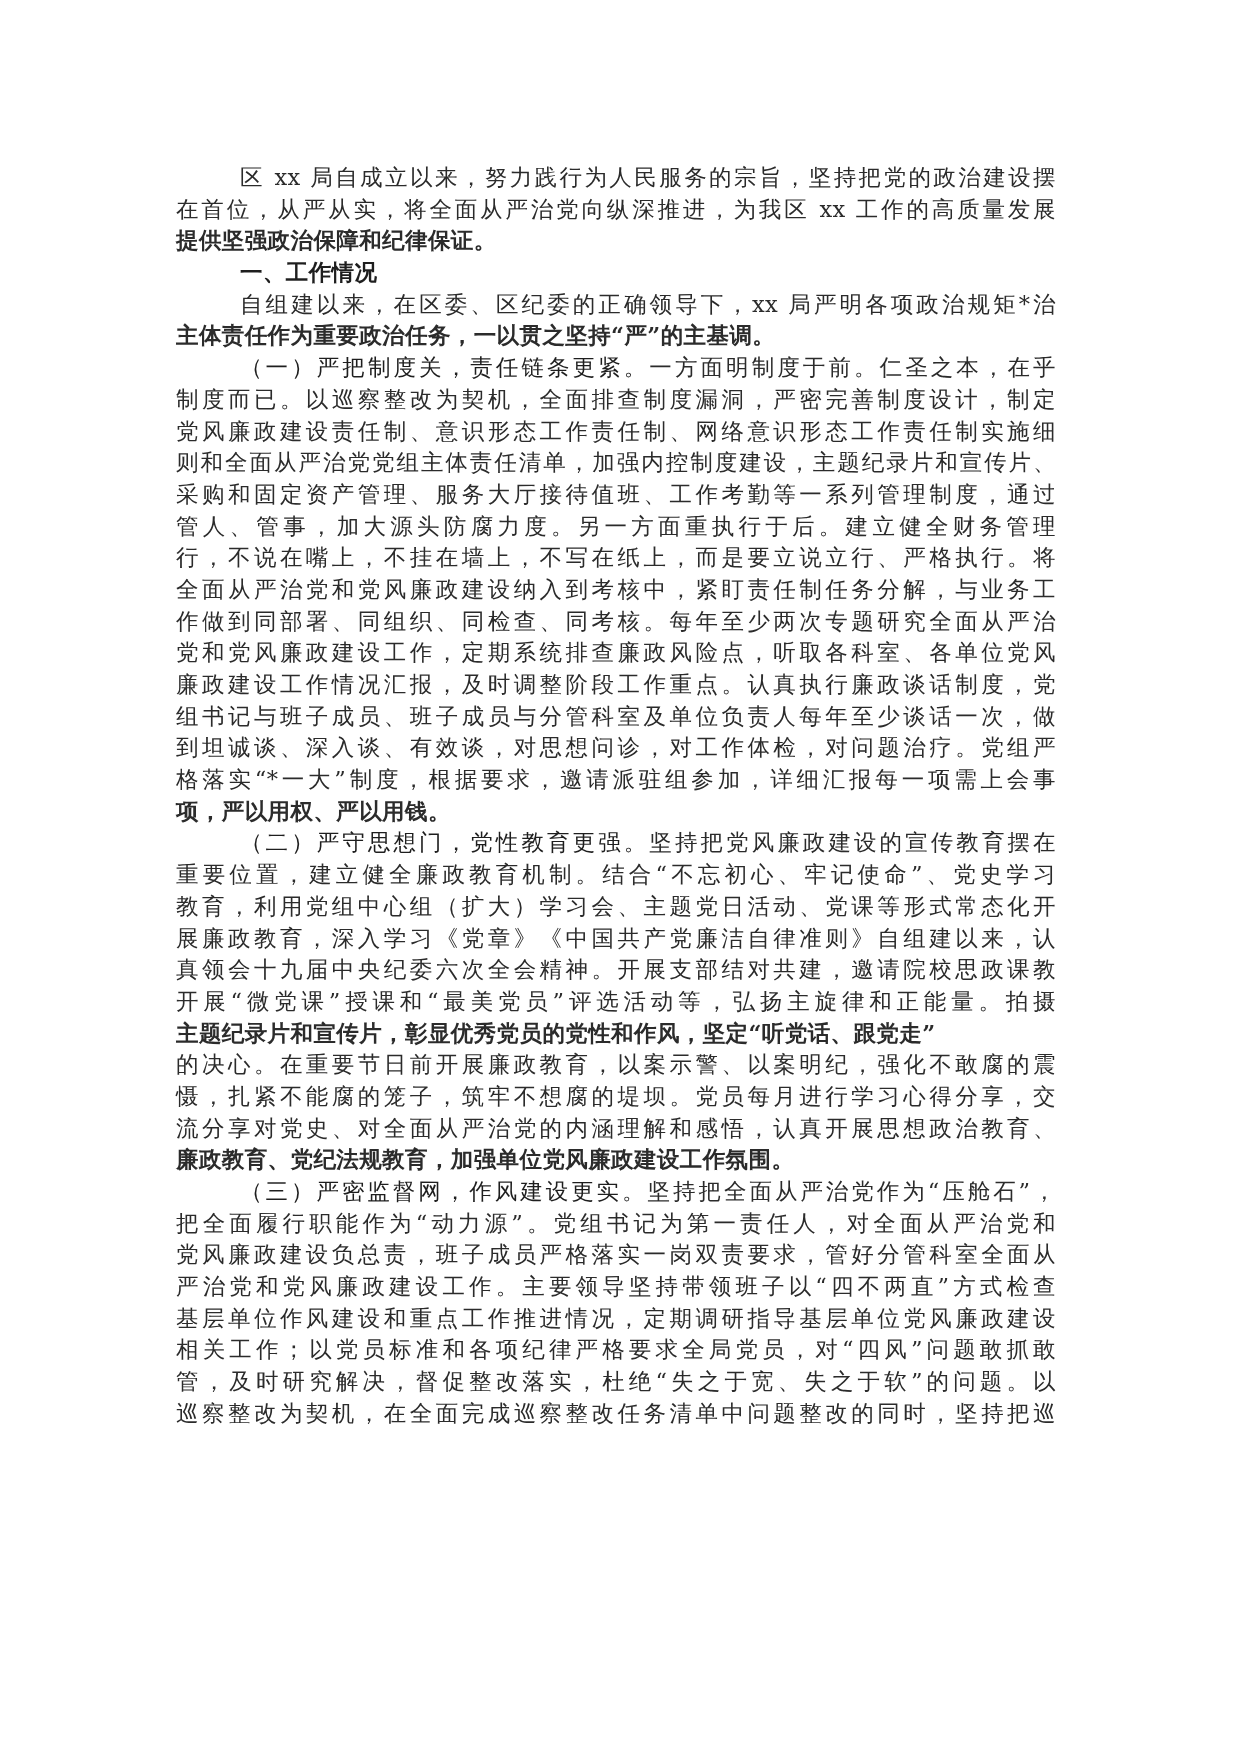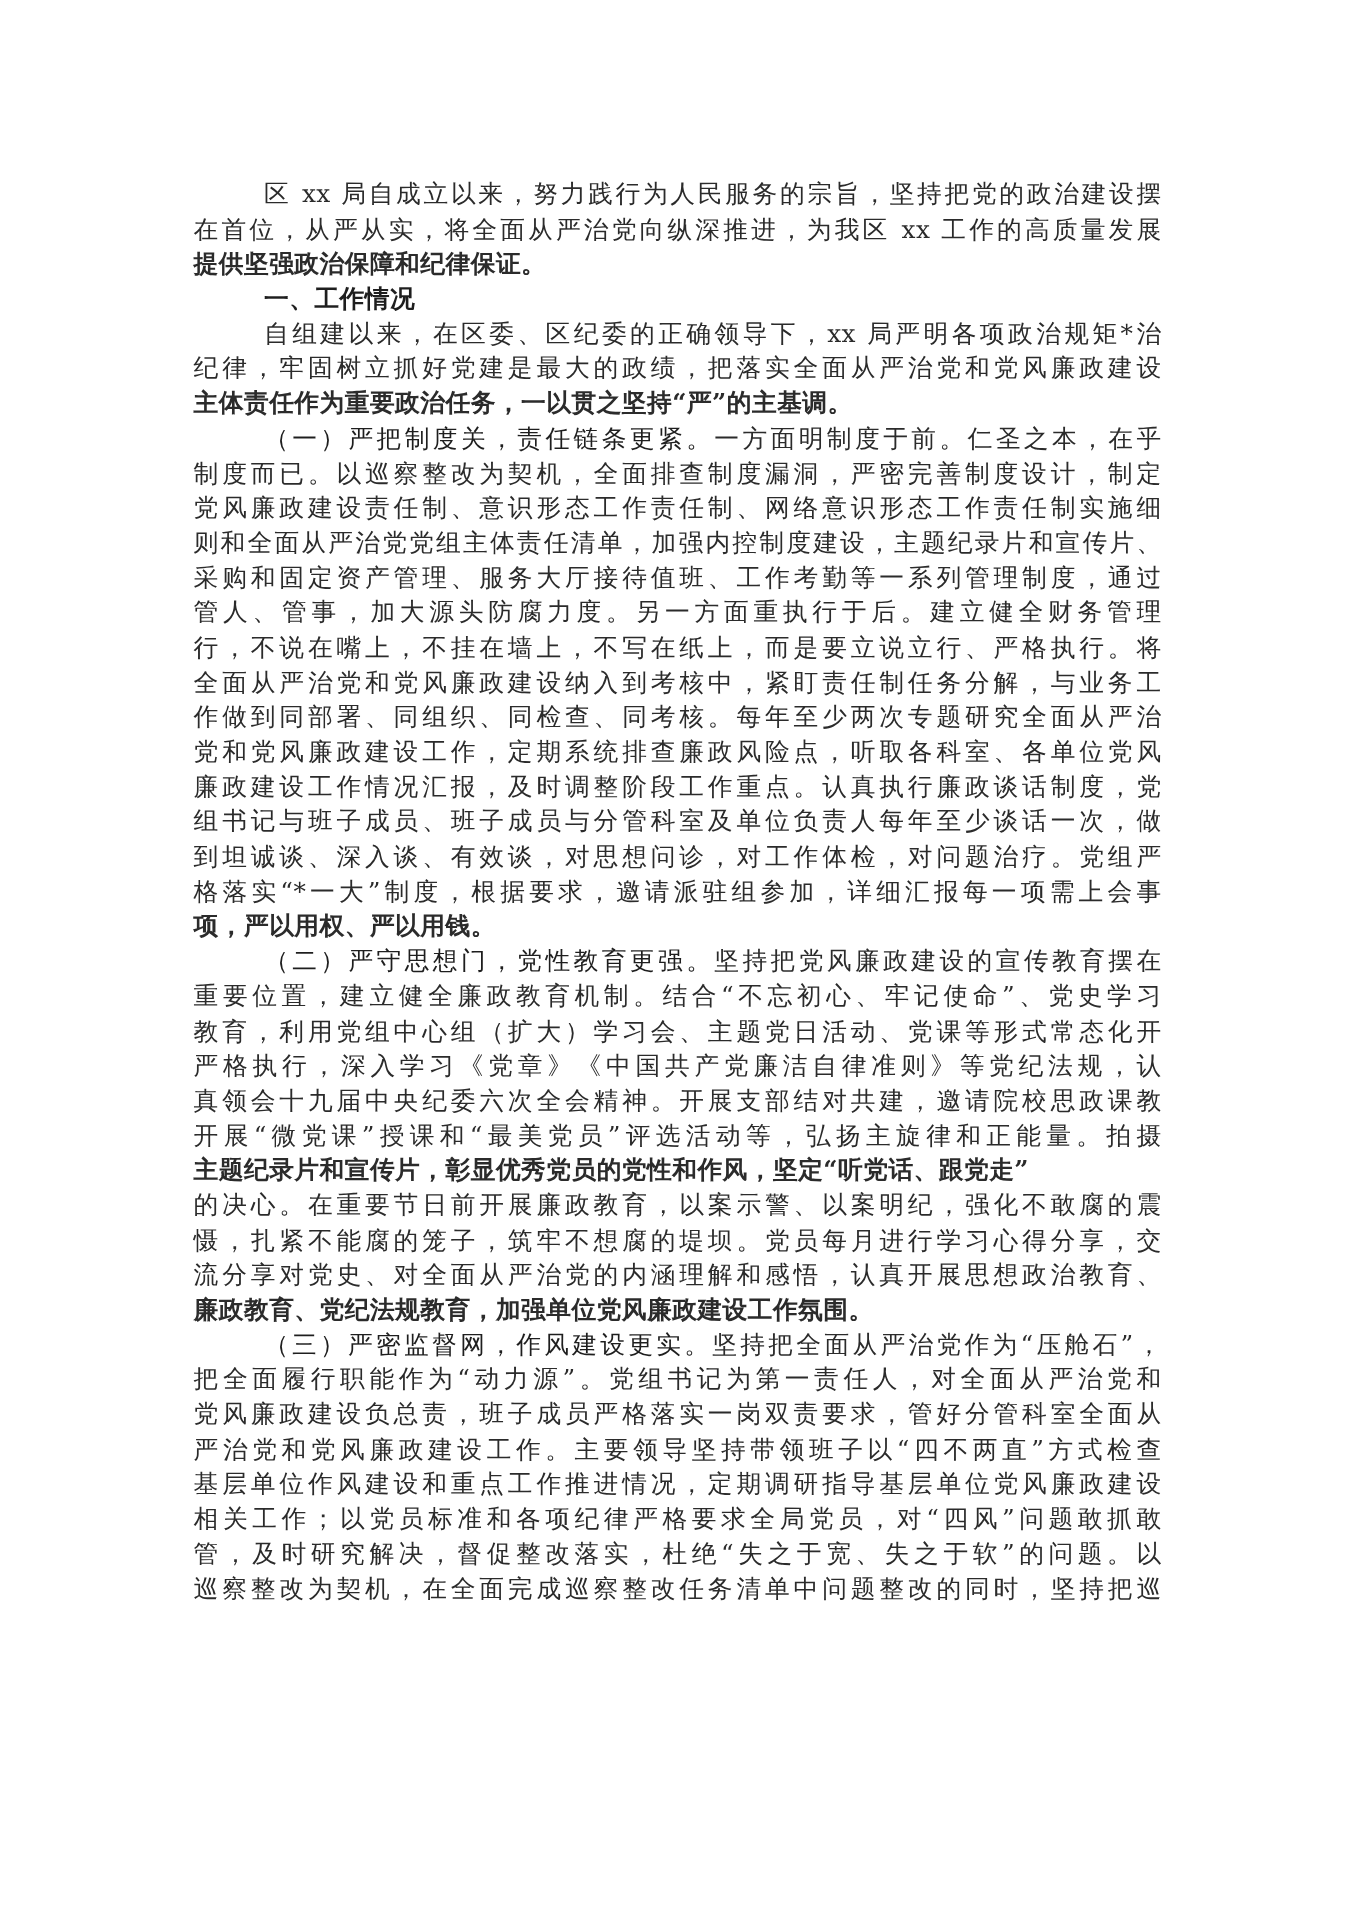--- a/index.html
+++ b/index.html
@@ -57,21 +57,20 @@
   <div>
     <span class="line indent">区 xx 局自成立以来，努力践行为人民服务的宗旨，坚持把党的政治建设摆</span>
     <span class="line">在首位，从严从实，将全面从严治党向纵深推进，为我区 xx 工作的高质量发展</span>
     <span class="line last">提供坚强政治保障和纪律保证。</span>
   </div>
 
   <div class="line last indent heading">一、工作情况</div>
 
   <div>
     <span class="line indent">自组建以来，在区委、区纪委的正确领导下，xx 局严明各项政治规矩*治</span>
-    <span class="line">纪律，牢固树立抓好党建是最大的政绩，把落实全面从严治党和党风廉政建设</span>
     <span class="line last">主体责任作为重要政治任务，一以贯之坚持“严”的主基调。</span>
   </div>
 
   <div>
     <span class="line indent"><span class="lead">（一）严把制度关，责任链条更紧。</span><span>一方面明制度于前。仁圣之本，在乎</span></span>
     <span class="line">制度而已。以巡察整改为契机，全面排查制度漏洞，严密完善制度设计，制定</span>
     <span class="line">党风廉政建设责任制、意识形态工作责任制、网络意识形态工作责任制实施细</span>
     <span class="line">则和全面从严治党党组主体责任清单，加强内控制度建设，主题纪录片和宣传片、</span>
     <span class="line">采购和固定资产管理、服务大厅接待值班、工作考勤等一系列管理制度，通过</span>
     <span class="line">管人、管事，加大源头防腐力度。另一方面重执行于后。建立健全财务管理</span>
@@ -83,21 +82,21 @@
     <span class="line">组书记与班子成员、班子成员与分管科室及单位负责人每年至少谈话一次，做</span>
     <span class="line">到坦诚谈、深入谈、有效谈，对思想问诊，对工作体检，对问题治疗。党组严</span>
     <span class="line">格落实“*一大”制度，根据要求，邀请派驻组参加，详细汇报每一项需上会事</span>
     <span class="line last">项，严以用权、严以用钱。</span>
   </div>
 
   <div>
     <span class="line indent"><span class="lead">（二）严守思想门，党性教育更强。</span><span>坚持把党风廉政建设的宣传教育摆在</span></span>
     <span class="line">重要位置，建立健全廉政教育机制。结合“不忘初心、牢记使命”、党史学习</span>
     <span class="line">教育，利用党组中心组（扩大）学习会、主题党日活动、党课等形式常态化开</span>
-    <span class="line">严格执行，深入学习《党章》《中国共产党廉洁自律准则》等党纪法规，认</span>
+    <span class="line">展廉政教育，深入学习《党章》《中国共产党廉洁自律准则》自组建以来，认</span>
     <span class="line">真领会十九届中央纪委六次全会精神。开展支部结对共建，邀请院校思政课教</span>
     <span class="line">开展“微党课”授课和“最美党员”评选活动等，弘扬主旋律和正能量。拍摄</span>
     <span class="line last">主题纪录片和宣传片，彰显优秀党员的党性和作风，坚定“听党话、跟党走”</span>
     <span class="line">的决心。在重要节日前开展廉政教育，以案示警、以案明纪，强化不敢腐的震</span>
     <span class="line">慑，扎紧不能腐的笼子，筑牢不想腐的堤坝。党员每月进行学习心得分享，交</span>
     <span class="line">流分享对党史、对全面从严治党的内涵理解和感悟，认真开展思想政治教育、</span>
     <span class="line last">廉政教育、党纪法规教育，加强单位党风廉政建设工作氛围。</span>
   </div>
 
   <div>

